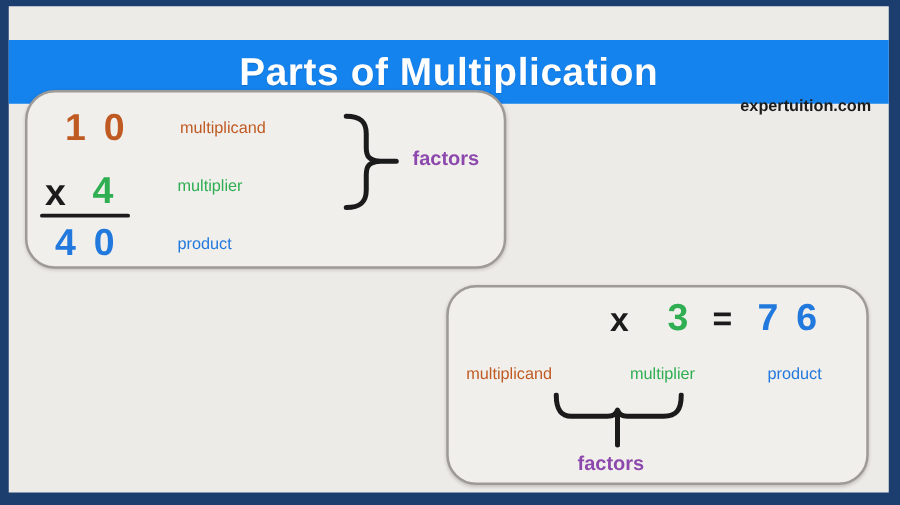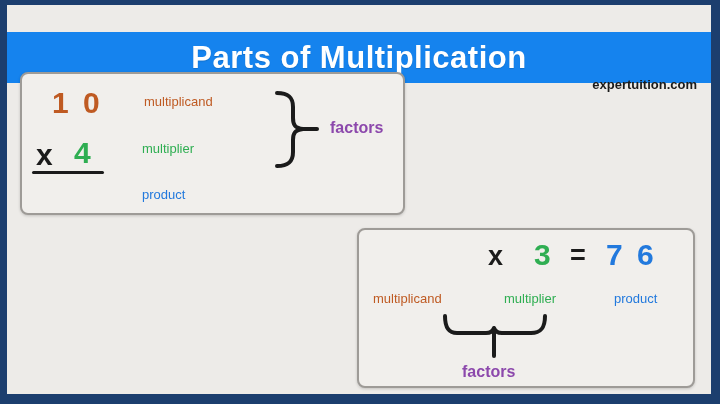--- a/index.html
+++ b/index.html
@@ -47,21 +47,21 @@
   .watermark{
     position:absolute;
     top:72px;right:14px;
     font-size:13px;font-weight:bold;
     color:var(--ink-black);
   }
   .panel{
     position:absolute;
     background:var(--box-fill);
     border:2px solid var(--box-border);
-    border-radius:8px;
+    border-radius:24px;
     box-shadow:0 1px 3px rgba(0,0,0,0.18);
   }
   .panel-vertical{left:13px;top:67px;width:385px;height:143px;}
   .panel-horizontal{left:350px;top:223px;width:338px;height:160px;}
   .abs{position:absolute;white-space:nowrap;line-height:1;}
   .num{font-size:30px;font-weight:bold;letter-spacing:3px;}
   .op{font-size:27px;font-weight:bold;color:var(--ink-black);}
   .lbl{font-size:13px;font-weight:normal;}
   .c-orange{color:var(--multiplicand-orange);}
   .c-green{color:var(--multiplier-green);}
@@ -89,20 +89,21 @@
     <div class="panel panel-vertical">
       <div class="abs num c-orange" style="left:30px;top:14px;">1 0</div>
       <div class="abs lbl c-orange" style="left:122px;top:21px;">multiplicand</div>
 
       <div class="abs op" style="left:14px;top:66px;font-size:30px;">x</div>
       <div class="abs num c-green" style="left:52px;top:64px;">4</div>
       <div class="abs lbl c-green" style="left:120px;top:68px;">multiplier</div>
 
       <div class="rule"></div>
 
+      <div class="abs num c-blue" style="left:22px;top:106px;">4 0</div>
       <div class="abs lbl c-blue" style="left:120px;top:114px;">product</div>
 
       <div class="abs" style="left:252px;top:16px;">
         <svg width="46" height="80" viewBox="0 0 46 80">
           <path d="M3,3 C15,3 19,8 19,17 L19,28 C19,35 21,38 29,39 C21,40 19,43 19,50 L19,62 C19,71 15,76 3,76" fill="none" stroke="#1b1b1b" stroke-width="4" stroke-linecap="round" stroke-linejoin="round"></path>
           <path d="M29,39 L43,39" fill="none" stroke="#1b1b1b" stroke-width="4" stroke-linecap="round"></path>
         </svg>
       </div>
       <div class="abs factors-lbl" style="left:308px;top:46px;">factors</div>
     </div>

